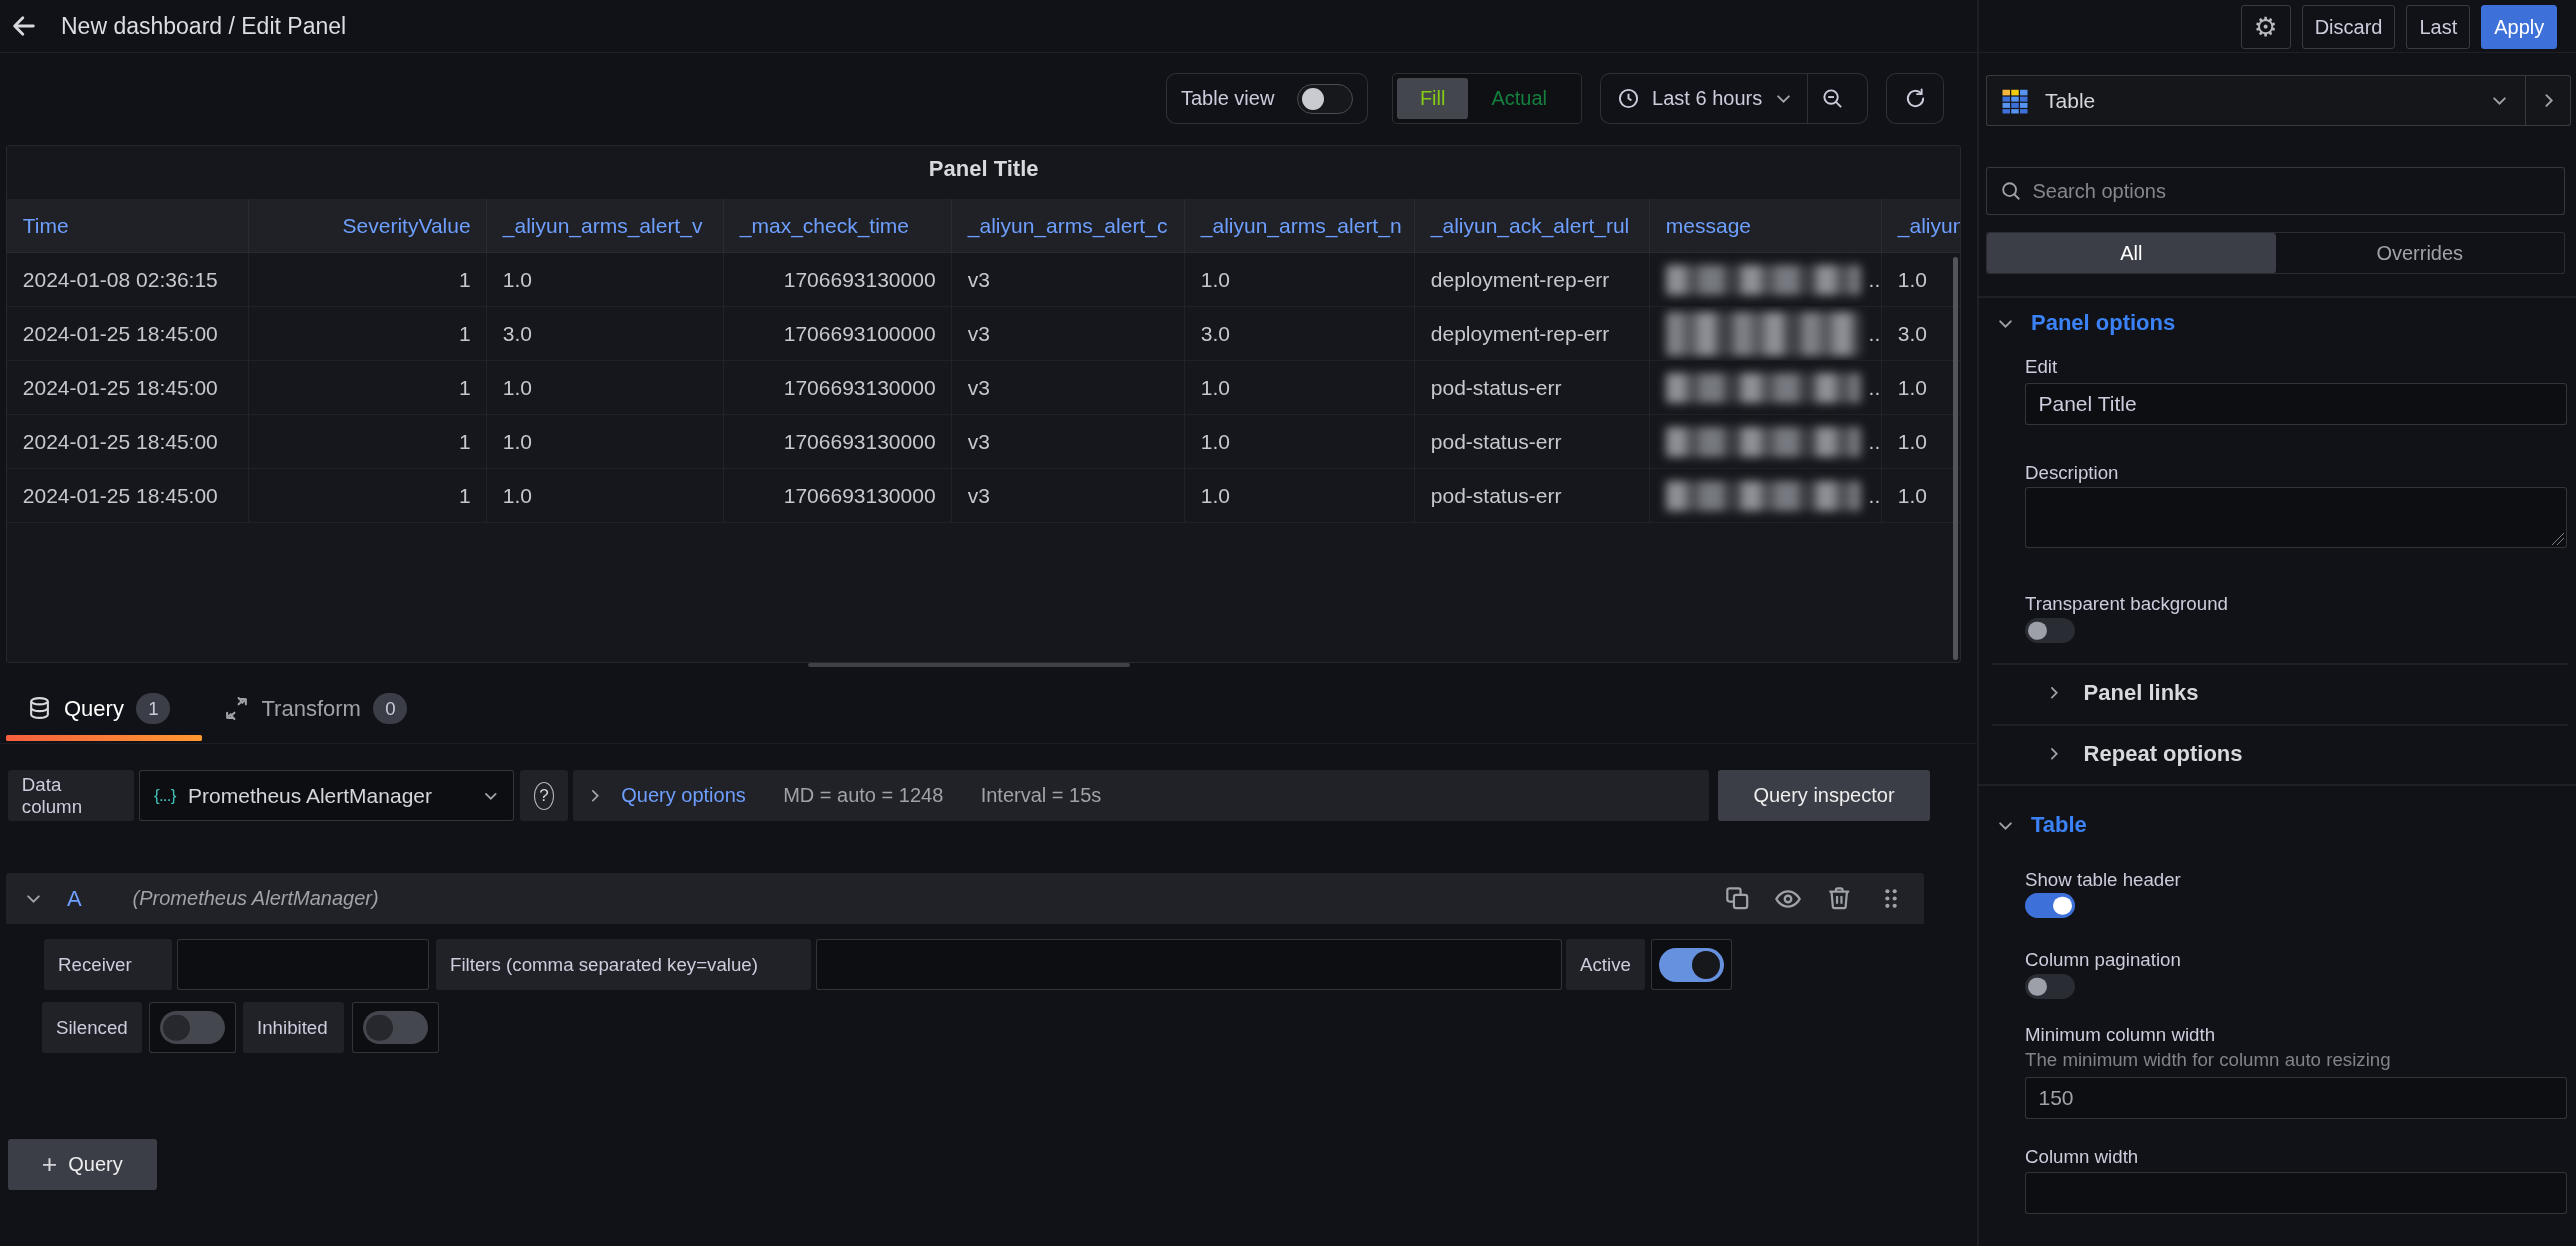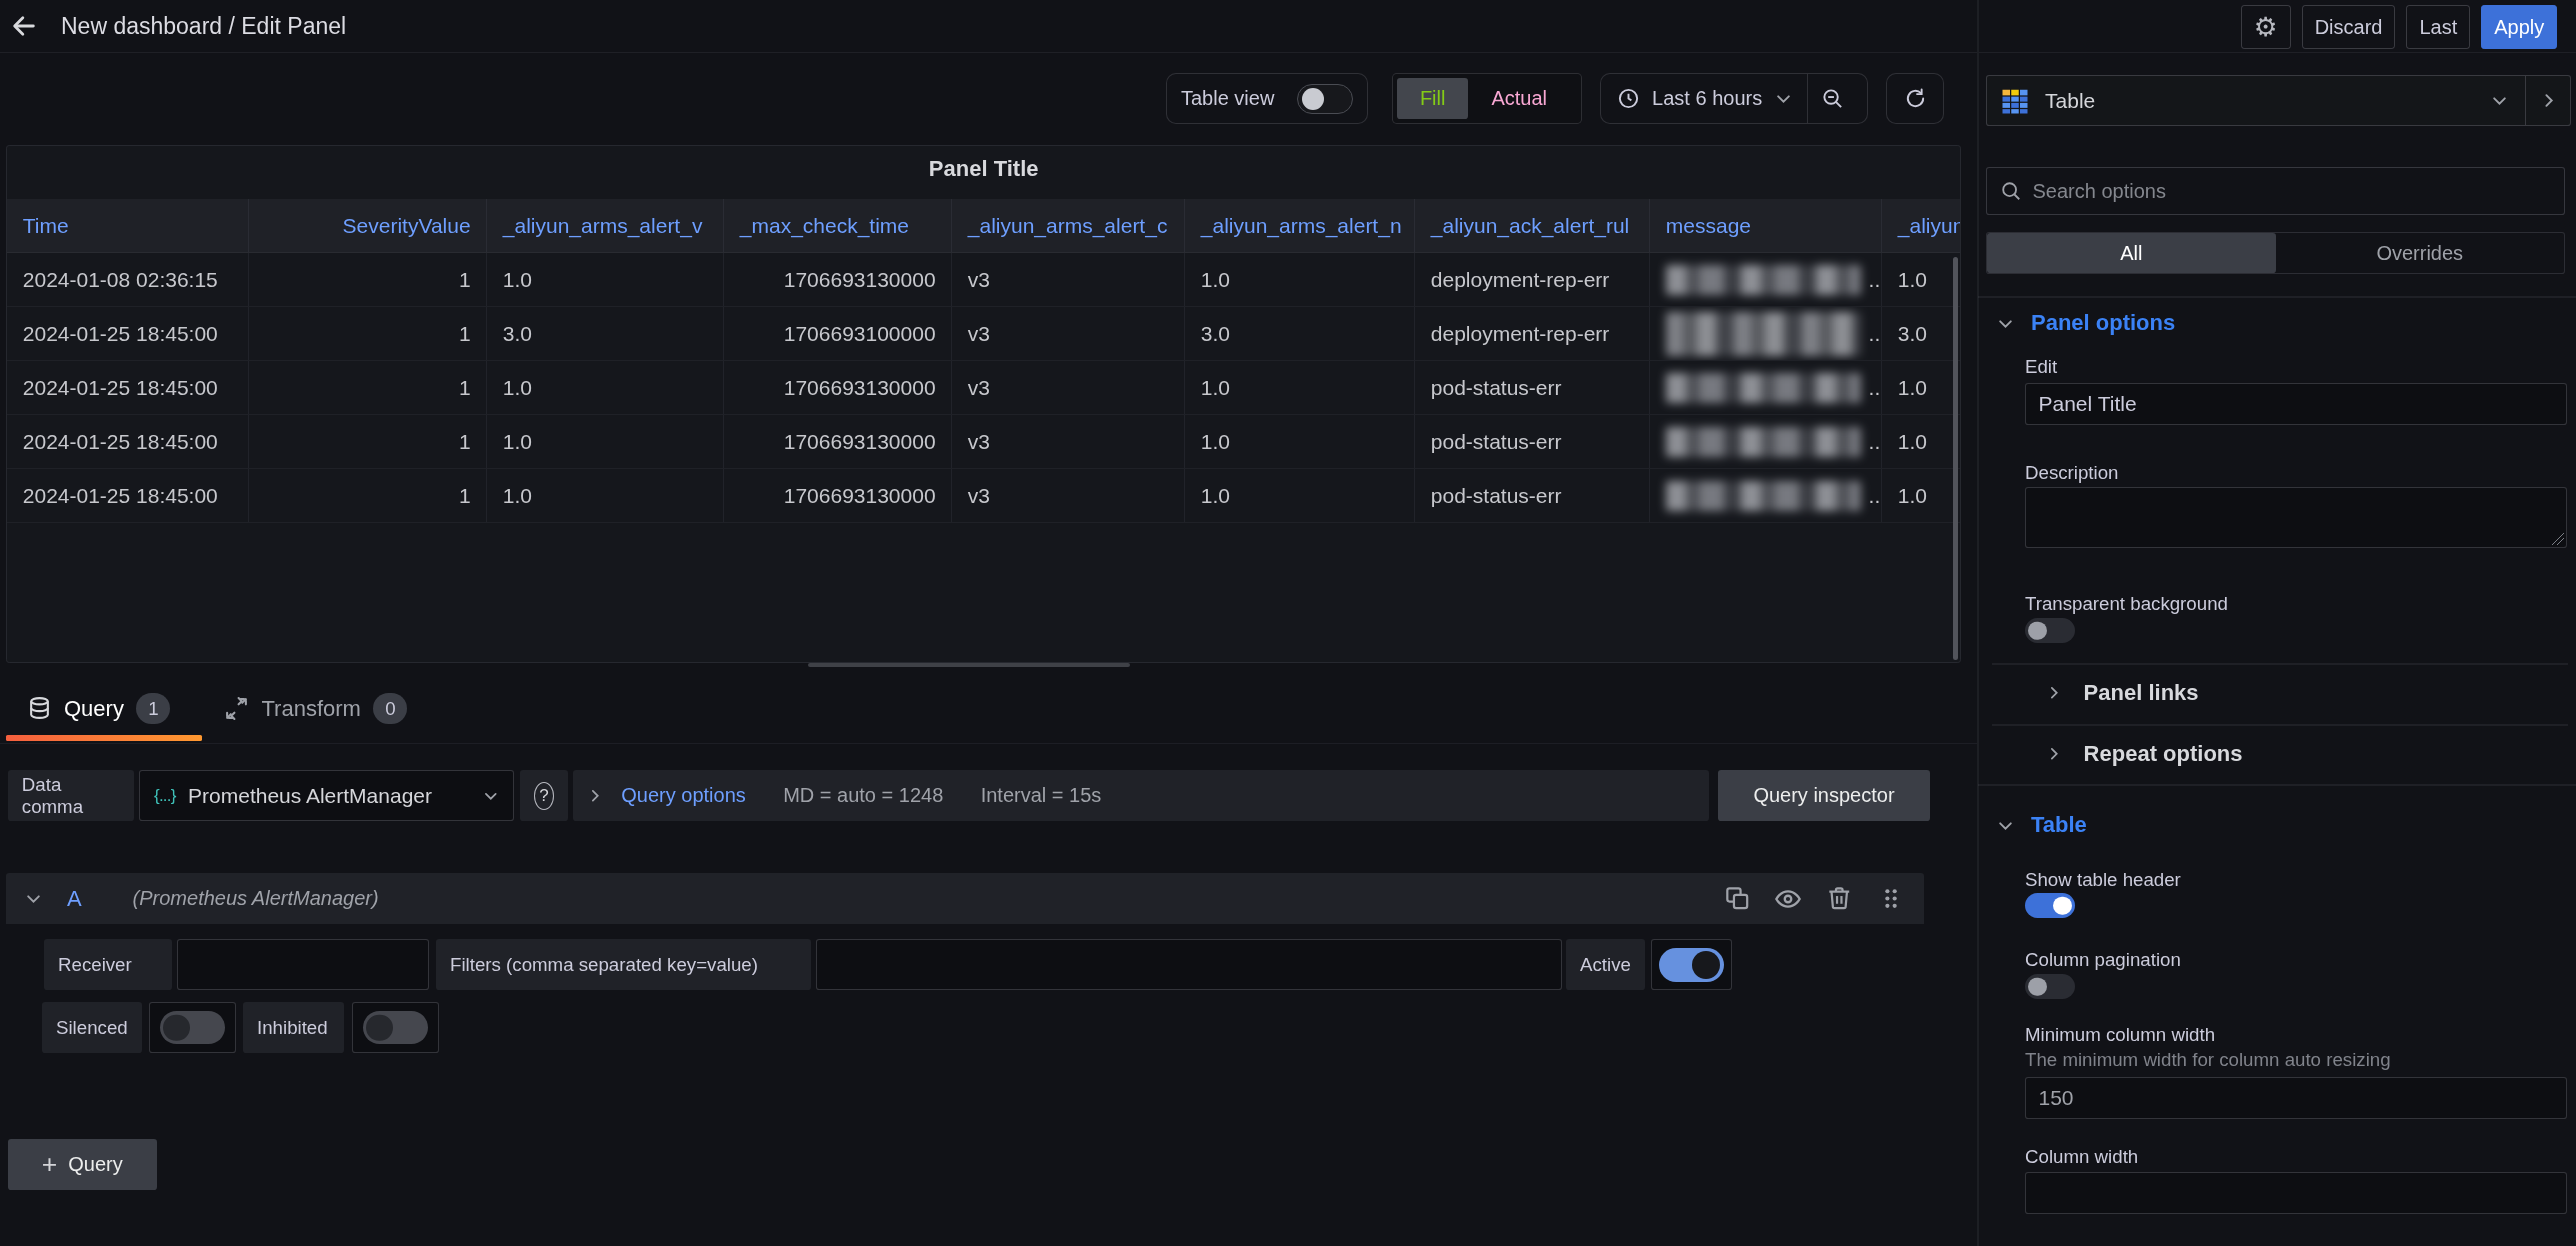--- a/index.html
+++ b/index.html
@@ -21,21 +21,21 @@
   .btn.primary { background:#3D71D9; border-color:#3D71D9; color:#ffffff; }
   .gear-glyph { font-size:26.5px; color:#b7b9c0; line-height:1; }
 
   
   .tb-group { position:absolute; top:73px; height:51px; border:0.8px solid rgba(204,204,220,0.16); border-radius:10px;
               display:flex; align-items:center; background:#111217; }
   .tb-label { font-size:20px; color:#ccccdc; }
   .seg-wrap { position:absolute; top:73px; height:51px; border:0.8px solid rgba(204,204,220,0.16); border-radius:4.7px;
               background:#0f1014; display:flex; align-items:center; padding:3.9px; }
   .seg { height:100%; display:flex; align-items:center; justify-content:center; font-size:20px; font-weight:500;
-         padding:0 23px; border-radius:3.1px; color:#f9a8d4; cursor:pointer; }
+         padding:0 23px; border-radius:3.1px; color:#15803d; cursor:pointer; }
   .seg.active { background:#43464d; color:#84cc16; }
   .icon { display:inline-flex; align-items:center; justify-content:center; }
   .icon svg { display:block; }
 
   
   .switch { position:relative; border-radius:777px; cursor:pointer; flex:none; }
   .switch .knob { position:absolute; border-radius:50%; top:50%; transform:translateY(-50%); }
 
   
   .panel { position:absolute; left:6.2px; top:145px; width:1955px; height:518px; background:#15171c;
@@ -315,21 +315,21 @@
             <polyline points="10 16 7 19 10 22"></polyline>
           </svg>
       </span>
       <span class="tname" style="color:#9fa2a9;">Transform</span>
       <span class="badge">0</span>
     </div>
     <div class="tab-underline"></div>
   </div>
 
   <div class="ds-row">
-    <div class="label-box" style="left:7.8px; width:126px;">Data comma</div>
+    <div class="label-box" style="left:7.8px; width:126px;">Data column</div>
     <div class="input-box" style="left:139px; width:375px; cursor:pointer; justify-content:flex-start; gap:12.5px;">
       <span style="color:#3fc1b9; font-size:17px; letter-spacing:-0.8px;">{...}</span>
       <span style="font-size:21px; color:#d5d6da;">Prometheus AlertManager</span>
       <span class="icon chev" style="margin-left:auto;">
         <svg viewBox="0 0 16 16" width="15.6" height="15.6" fill="none" stroke="currentColor" stroke-width="1.8" stroke-linecap="round">
             <path d="M3 6l5 5 5-5"></path>
           </svg>
       </span>
     </div>
     <div class="label-box" style="left:520px; width:48px; justify-content:center; cursor:pointer;">

